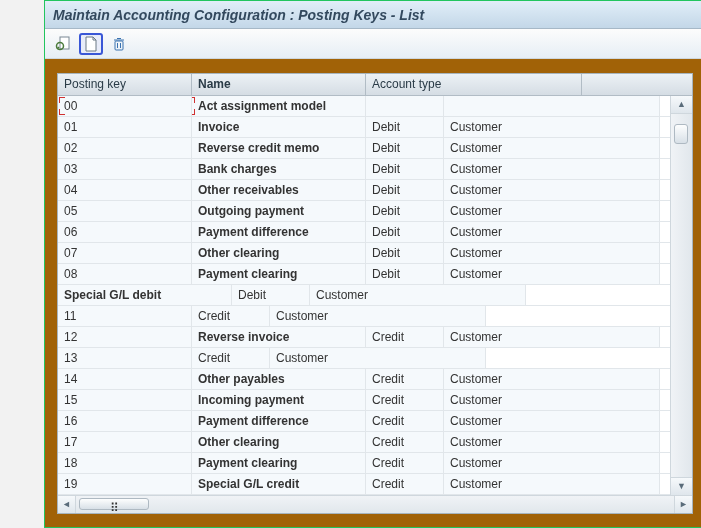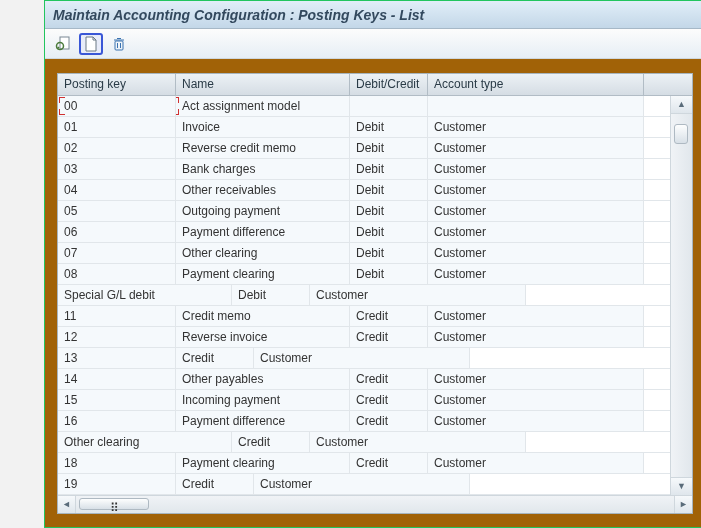--- a/index.html
+++ b/index.html
@@ -88,22 +88,22 @@
   }
   .grid-body .row .cell {
     border-right: 1px solid #e1e6ea;
     padding: 3px 6px 0 6px;
     color: #333;
     font-size: 12px;
     overflow: hidden;
     white-space: nowrap;
     background: #f5f9fc;
   }
-  .col-key   { width: 118px; }
-  .col-name  { width: 174px; }
+  .col-key   { width: 134px; }
+  .col-name  { width: 174px; font-weight: bold; }
   .col-dc    { width: 78px;  }
   .col-at    { width: 216px; }
   .col-scroll{ width: 22px;  background: linear-gradient(#ecf1f5,#d5dde4); }
   .grid-header-row .col-scroll { border-right: none; }
   .row0 .col-key, .row0 .col-name {
     position: relative;
   }
   .row0 .col-key::before,
   .row0 .col-key::after,
   .row0 .col-name::before,
@@ -205,21 +205,20 @@
       </svg>
     </div>
   </div>
 
   <div class="content">
     <div class="grid-wrap">
 
       <div class="grid-header-row">
         <div class="cell col-key">Posting key</div>
         <div class="cell col-name">Name</div>
-        <div class="cell col-dc">Debit/Credit</div>
         <div class="cell col-at">Account type</div>
         <div class="cell col-scroll"></div>
       </div>
 
       <div class="grid-body">
         <div id="rows-container">
             <div class="row row0">
               <div class="cell col-key">00</div>
               <div class="cell col-name">Act assignment model</div>
               <div class="cell col-dc"></div>
@@ -273,21 +272,20 @@
               <div class="cell col-dc">Debit</div>
               <div class="cell col-at">Customer</div>
             </div>
             <div class="row">
               <div class="cell col-name">Special G/L debit</div>
               <div class="cell col-dc">Debit</div>
               <div class="cell col-at">Customer</div>
             </div>
             <div class="row">
               <div class="cell col-key">11</div>
-              <div class="cell col-name">Credit memo</div>
               <div class="cell col-dc">Credit</div>
               <div class="cell col-at">Customer</div>
             </div>
             <div class="row">
               <div class="cell col-key">12</div>
               <div class="cell col-name">Reverse invoice</div>
               <div class="cell col-dc">Credit</div>
               <div class="cell col-at">Customer</div>
             </div>
             <div class="row">
@@ -307,32 +305,34 @@
               <div class="cell col-dc">Credit</div>
               <div class="cell col-at">Customer</div>
             </div>
             <div class="row">
               <div class="cell col-key">16</div>
               <div class="cell col-name">Payment difference</div>
               <div class="cell col-dc">Credit</div>
               <div class="cell col-at">Customer</div>
             </div>
             <div class="row">
+              <div class="cell col-key">17</div>
               <div class="cell col-name">Other clearing</div>
               <div class="cell col-dc">Credit</div>
               <div class="cell col-at">Customer</div>
             </div>
             <div class="row">
               <div class="cell col-key">18</div>
               <div class="cell col-name">Payment clearing</div>
               <div class="cell col-dc">Credit</div>
               <div class="cell col-at">Customer</div>
             </div>
             <div class="row">
               <div class="cell col-key">19</div>
+              <div class="cell col-name">Special G/L credit</div>
               <div class="cell col-dc">Credit</div>
               <div class="cell col-at">Customer</div>
             </div>
           </div>
 
         <div class="vscroll">
           <div class="arrow up">
               <span class="tri">▲</span>
             </div>
           <div class="track">

